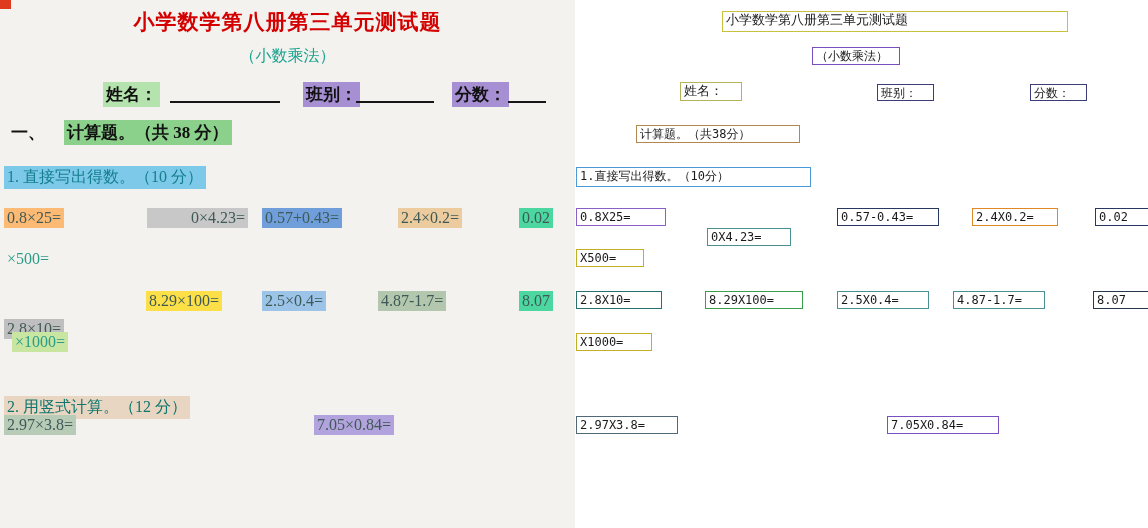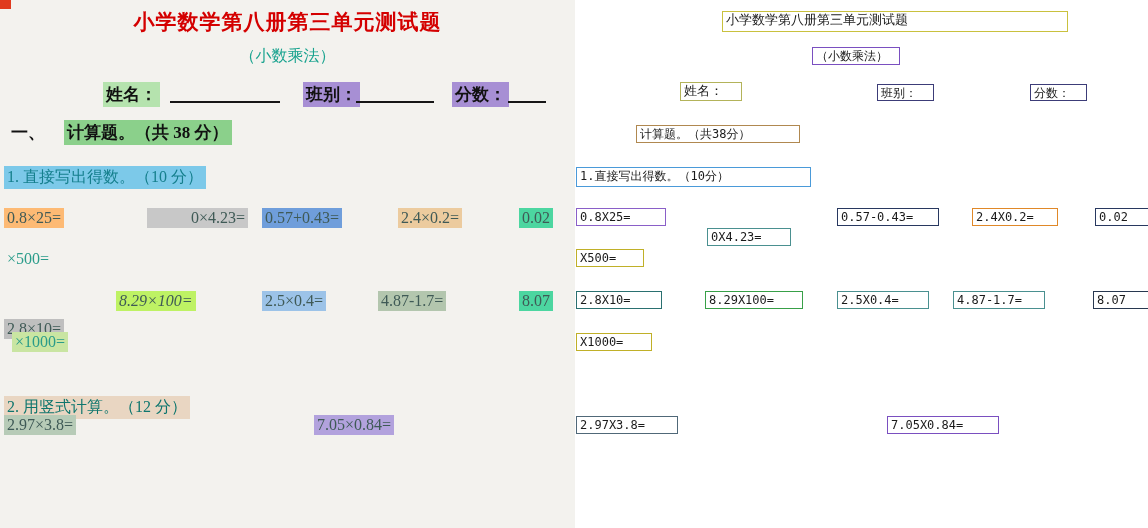--- a/index.html
+++ b/index.html
@@ -49,21 +49,21 @@
 
     <span class="doc-item" style="left: 4px; top: 208px; background-color: #fdba74;">0.8×25=</span>
     <span class="doc-item" style="left: 147px; top: 208px; background-color: rgb(200, 200, 200); padding-left: 44px;">0×4.23=</span>
     <span class="doc-item" style="left: 262px; top: 208px; background-color: rgb(111, 158, 219);">0.57+0.43=</span>
     <span class="doc-item" style="left: 398px; top: 208px; background-color: rgb(236, 203, 158);">2.4×0.2=</span>
     <span class="doc-item" style="left: 519px; top: 208px; background-color: rgb(76, 214, 160);">0.02</span>
 
     <span class="doc-item" style="left: 4px; top: 249px; color: rgb(42, 156, 138);">×500=</span>
 
     <span class="doc-item" style="left: 4px; top: 291px; background-color: rgb(191, 191, 191); margin-top: 28px;">2.8×10=</span>
-    <span class="doc-item" style="left: 116px; top: 291px; background-color: #bef264; font-style: italic;">8.29×100=</span>
+    <span class="doc-item" style="left: 146px; top: 291px; background-color: #fde047;">8.29×100=</span>
     <span class="doc-item" style="left: 262px; top: 291px; background-color: rgb(156, 195, 232);">2.5×0.4=</span>
     <span class="doc-item" style="left: 378px; top: 291px; background-color: rgb(179, 198, 174);">4.87-1.7=</span>
     <span class="doc-item" style="left: 519px; top: 291px; background-color: rgb(76, 214, 160);">8.07</span>
 
     <span class="doc-item" style="left: 12px; top: 332px; background-color: rgb(201, 229, 162); color: rgb(42, 156, 138);">×1000=</span>
 
     <span class="doc-item" style="left: 4px; top: 396px; background-color: rgb(233, 214, 194); color: #0f766e;">2. 用竖式计算。（12 分）</span>
 
     <span class="doc-item" style="left: 4px; top: 415px; background-color: rgb(183, 203, 183);">2.97×3.8=</span>
     <span class="doc-item" style="left: 314px; top: 415px; background-color: rgb(178, 162, 221);">7.05×0.84=</span>

